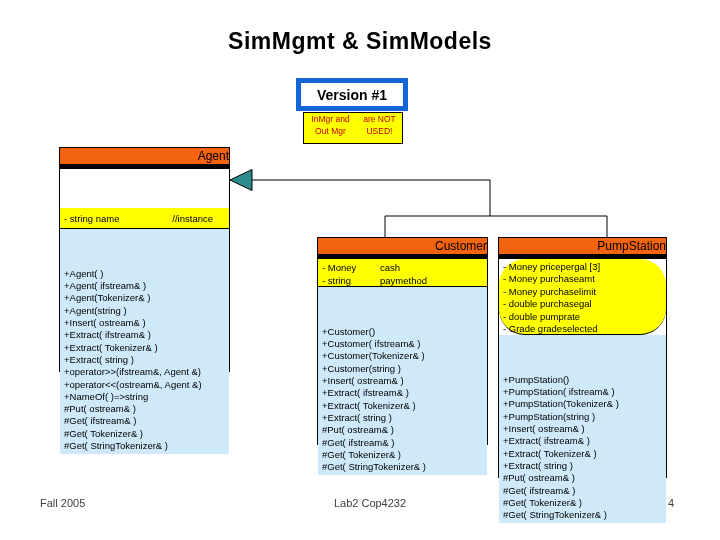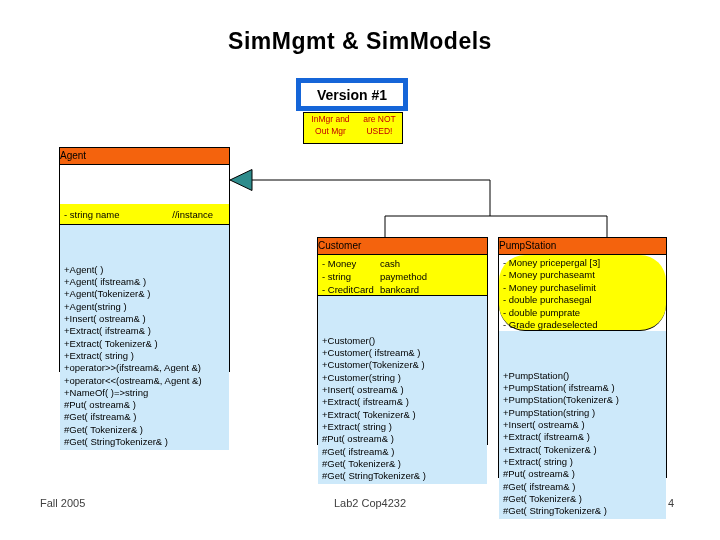--- a/index.html
+++ b/index.html
@@ -26,38 +26,38 @@
     display:flex; flex-direction:row; justify-content:center;
   }
   .connectors { position:absolute; left:0; top:0; pointer-events:none; }
 
   .uml {
     position:absolute; box-sizing:border-box; border:1px solid #000;
     display:flex; flex-direction:column; font-size:9.5px;
   }
   .uml .hdr {
     background:var(--header_orange, #F4630D);
-    border-bottom:1px solid #000000; text-align:left;
-    font-size:10px; height:16px; line-height:16px; flex:none;
+    border-bottom:5px solid #000000; text-align:right;
+    font-size:12px; height:16px; line-height:16px; flex:none;
   }
   .uml .attrs {
     background:var(--section_yellow, #FFFF00);
     border-bottom:1px solid #000; padding:1px 4px; flex:none;
     box-sizing:border-box;
   }
   .uml .methods {
     background:var(--methods_blue, #CDE9FA);
     flex:1; padding:2px 4px; line-height:12.3px; white-space:pre;
   }
   .agent { left:59px; top:147px; width:171px; height:225px; }
   .agent .attrs { height:21px; display:flex; align-items:center;
     justify-content:space-between;margin-top:39px; }
   .agent .attrs .cmt { margin-right:12px; }
   .customer { left:317px; top:237px; width:171px; height:208px; }
-  .customer .attrs { height:41px; line-height:13px; padding-top:2px; }
+  .customer .attrs { height:28px; line-height:13px; padding-top:2px; }
   .pump { left:498px; top:237px; width:169px; height:241px; }
   .pump .attrs { height:76px; line-height:12.4px; padding-top:2px;border-radius:26px; }
   .arow2 { display:flex; }
   .arow2 .atype { width:58px; flex:none; }
   .footer-left  { position:absolute; left:40px;  top:497px; font-size:11px; color:#404040; }
   .footer-center{ position:absolute; left:0; width:740px; top:497px; text-align:center; font-size:11px; color:#404040; }
   .footer-right { position:absolute; right:46px; top:497px; font-size:11px; color:#404040; }
 </style>
 </head>
 <body>

